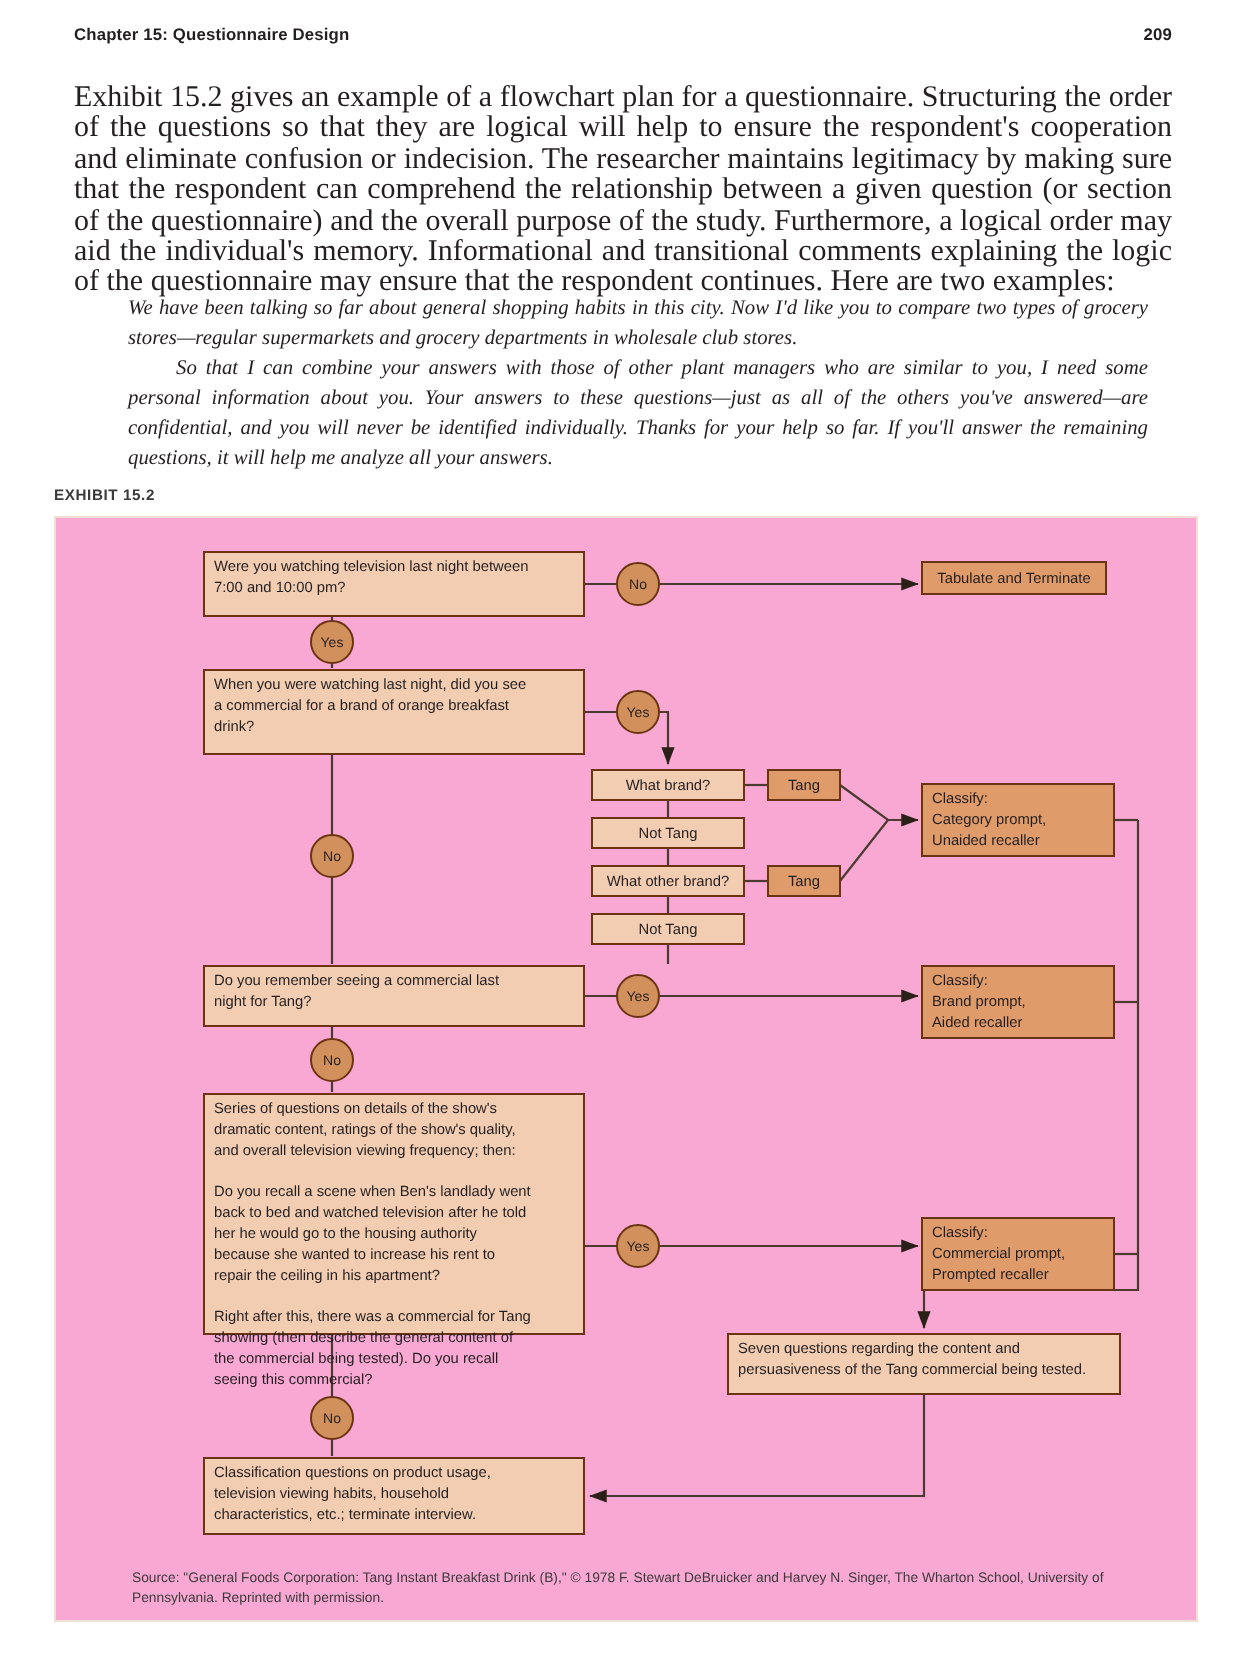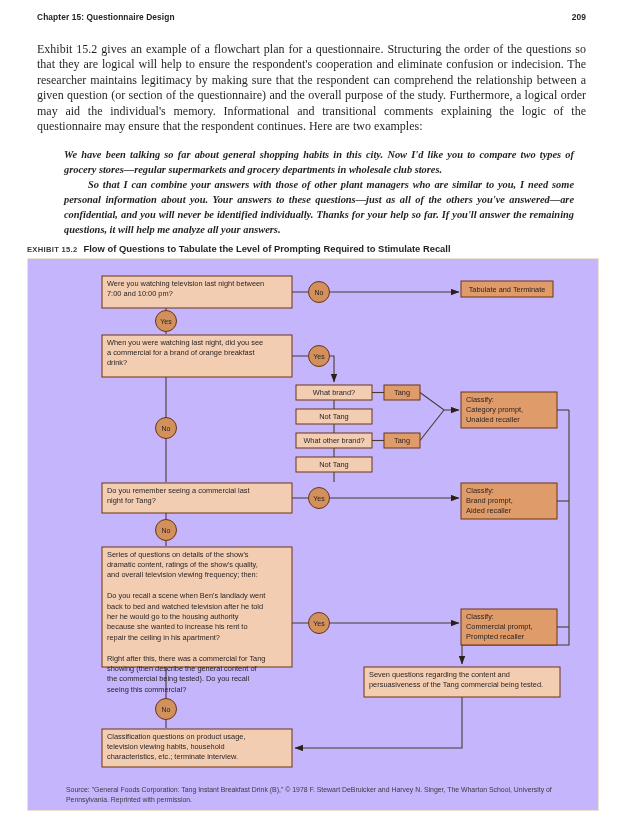--- a/index.html
+++ b/index.html
@@ -14,48 +14,48 @@
   .runhead{
     position:absolute;left:37px;top:12px;width:549px;
     display:flex;justify-content:space-between;align-items:baseline;
     font-family:"Liberation Sans", sans-serif;
     font-size:8.4px;font-weight:bold;letter-spacing:.01em;color:#231f20;
   }
 
   
   .body-text{
     position:absolute;left:37px;top:42px;width:549px;
-    font-size:12px;line-height:15.4px;text-align:justify;
+    font-size:15px;line-height:15.4px;text-align:justify;
     text-justify:inter-word;color:#231f20;
   }
   .quote{
     position:absolute;left:64px;top:147px;width:510px;
     font-size:10.4px;line-height:15.1px;font-style:italic;
     text-align:justify;color:#231f20;
   }
-  .quote p{margin:0;font-weight:bold;}
+  .quote p{margin:0;}
   .quote p.indent{text-indent:24px;}
 
   
   .exhibit-cap{
     position:absolute;left:27px;top:243px;width:570px;
     font-family:"Liberation Sans", sans-serif;
-    display:flex;align-items:baseline;gap:6px;
+    display:flex;align-items:baseline;gap:6px;flex-direction:column;
   }
   .exhibit-cap .lbl{
     font-size:7.6px;font-weight:bold;letter-spacing:.04em;color:#3a3a3a;
   }
   .exhibit-cap .ttl{
     font-size:9.4px;font-weight:bold;color:#231f20;
   }
 
   
   .panel{
     position:absolute;left:27px;top:258px;width:570px;height:551px;
-    background:#c4b5fd;border:1px solid #efe0d4;
+    background:#f9a8d4;border:1px solid #efe0d4;
   }
   .chart-svg{position:absolute;left:0;top:0;}
 
   .source{
     position:absolute;left:38px;top:526px;width:520px;
     font-family:"Liberation Sans", sans-serif;
     font-size:6.9px;line-height:10.2px;color:#3b3b3b;
   }
 
   

